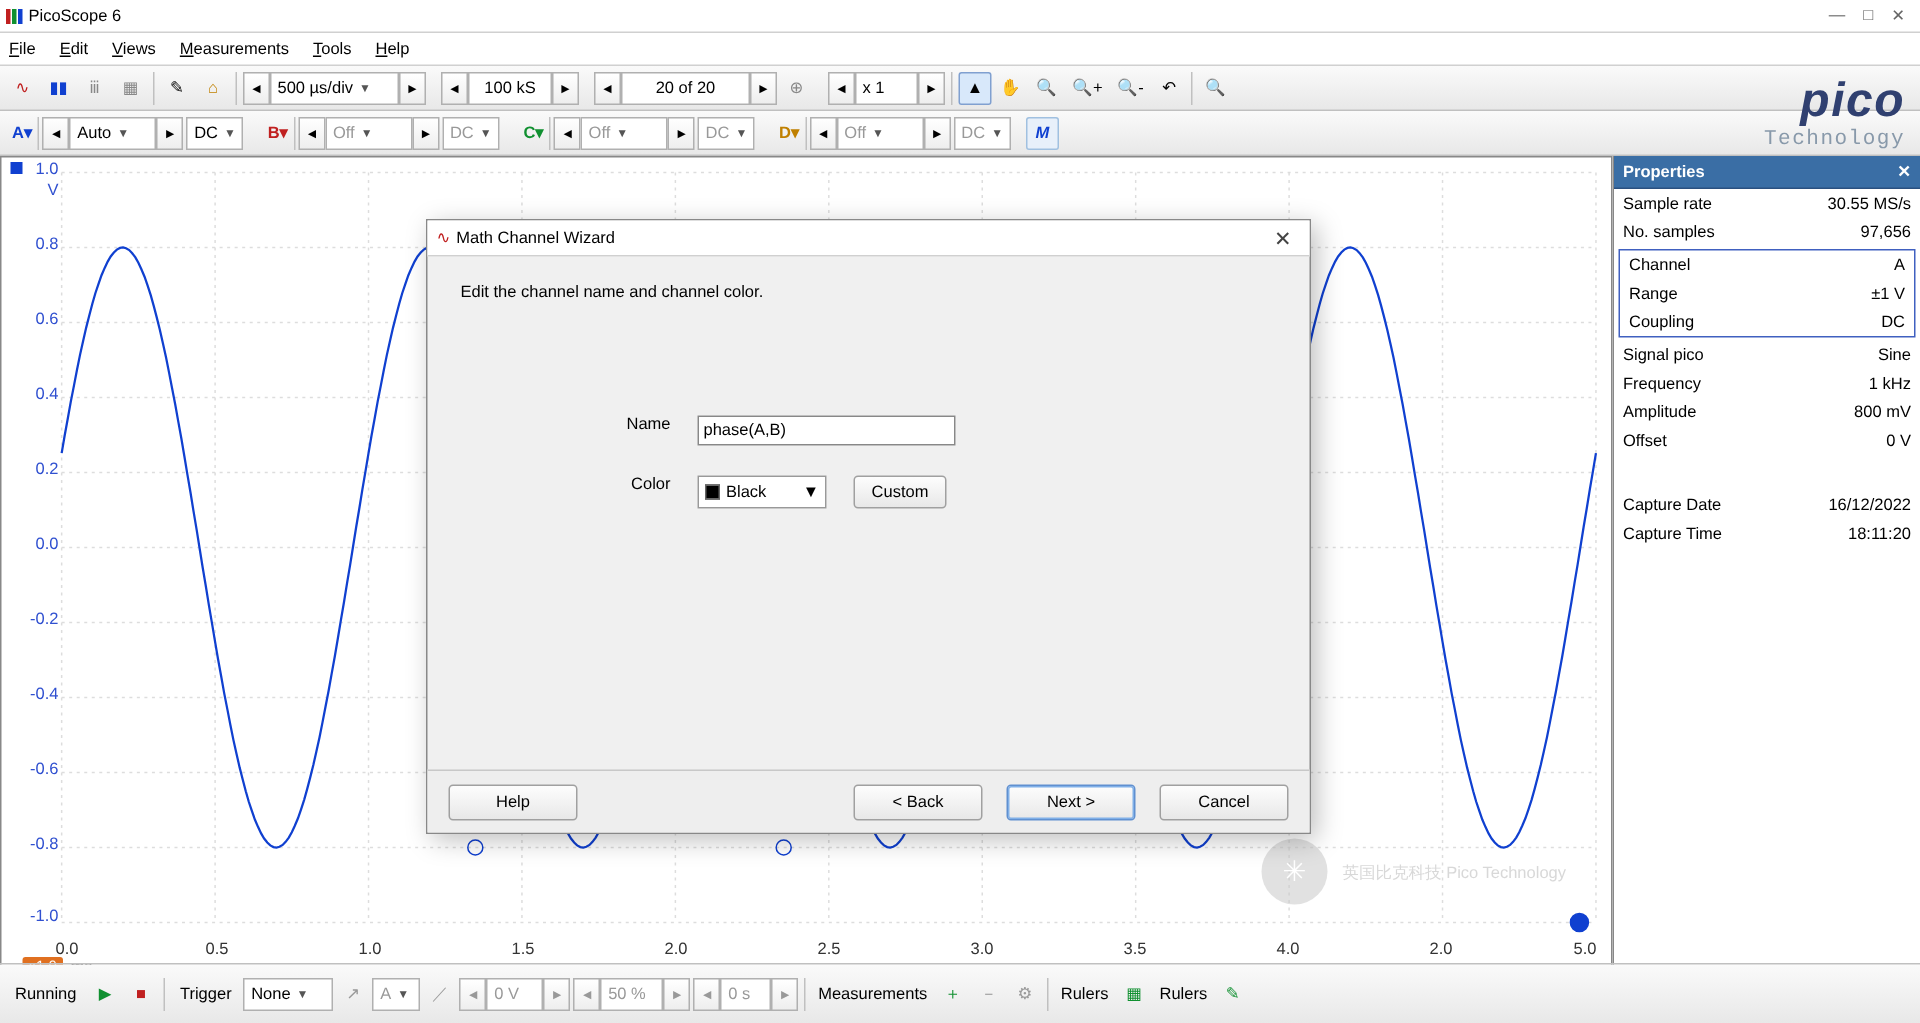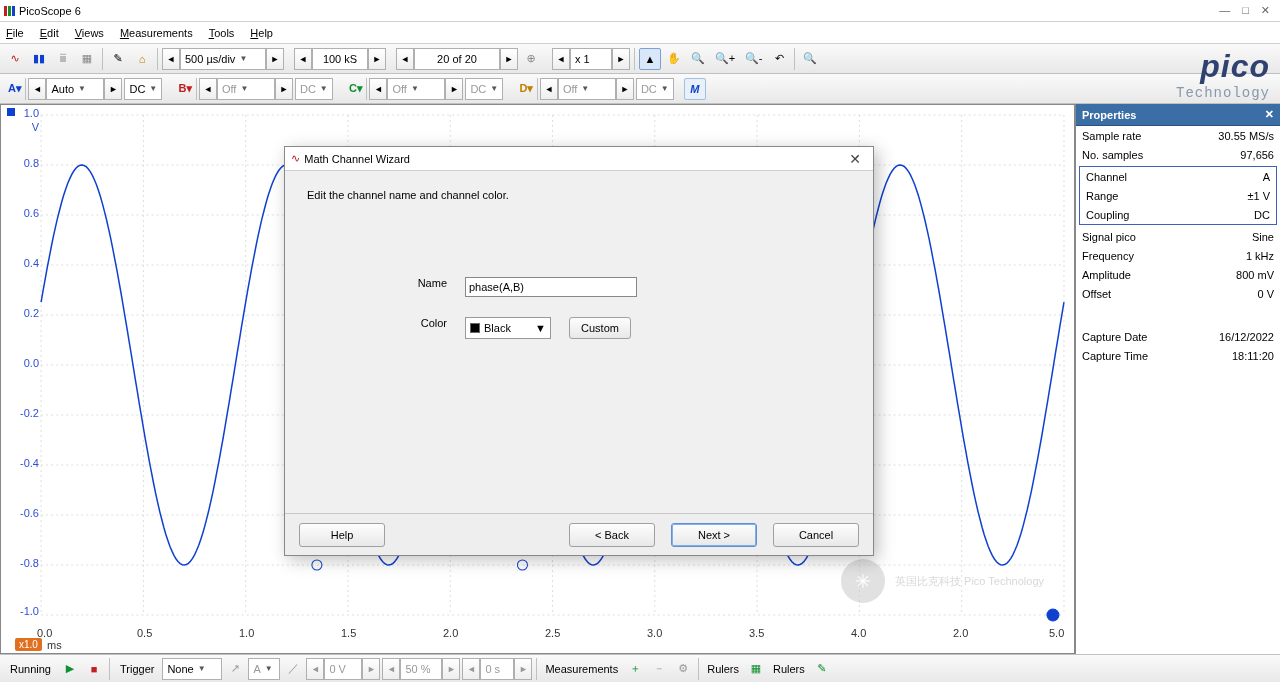--- a/index.html
+++ b/index.html
@@ -29,21 +29,21 @@
 
 .main { position: absolute; top: 104px; left: 0; right: 0; bottom: 28px; display: flex; }
 .plot { flex: 1; background: #fff; position: relative; border: 1px solid #888; overflow: hidden; }
 .plot svg { width: 100%; height: 100%; }
 .props { width: 205px; background: #fff; border-left: 1px solid #888; display: flex; flex-direction: column; }
 .props-hdr { background: #3a6ea5; color: #fff; height: 22px; display: flex; align-items: center; padding: 0 6px; font-weight: bold; justify-content: space-between; border-bottom: 1px solid #2a5080;}
 .prop-row { display: flex; justify-content: space-between; padding: 2px 6px; height: 19px; align-items: center; }
 .prop-box { border: 1px solid #4060c0; margin: 2px 3px; }
 .prop-sep { height: 12px; }
 
-.statusbar { position: absolute; left: 0; right: 0; bottom: 0; height: 28px; background: linear-gradient(#fafafa,#e8e8e8); border-top: 1px solid #c0c0c0; display: flex; align-items: center; padding: 0 4px; gap: 2px; }
+.statusbar { position: absolute; left: 0; right: 0; bottom: 0; height: 40px; background: linear-gradient(#fafafa,#e8e8e8); border-top: 1px solid #c0c0c0; display: flex; align-items: center; padding: 0 4px; gap: 2px; }
 
 .dialog { position: absolute; left: 284px; top: 146px; width: 590px; height: 410px; background: #f0f0f0; border: 1px solid #888; box-shadow: 4px 4px 16px rgba(0,0,0,0.25); display: flex; flex-direction: column; }
 .dlg-title { height: 24px; background: #fff; border-bottom: 1px solid #d0d0d0; display: flex; align-items: center; padding: 0 6px; justify-content: space-between; }
 .dlg-title .close { font-size: 14px; color: #444; padding: 0 6px; }
 .dlg-body { flex: 1; padding: 18px 22px; }
 .dlg-body .instr { margin-bottom: 40px; }
 .form-row { display: flex; align-items: flex-start; margin: 12px 0 20px 100px; gap: 18px; }
 .form-row label { width: 40px; text-align: right; }
 .txtinput { width: 172px; height: 20px; border: 1px solid #888; background: #fff; padding: 0 3px; font-size: 11px; }
 .colorcombo { width: 86px; height: 22px; border: 1px solid #999; background: #fff; display: flex; align-items: center; padding: 0 4px; gap: 4px; }

